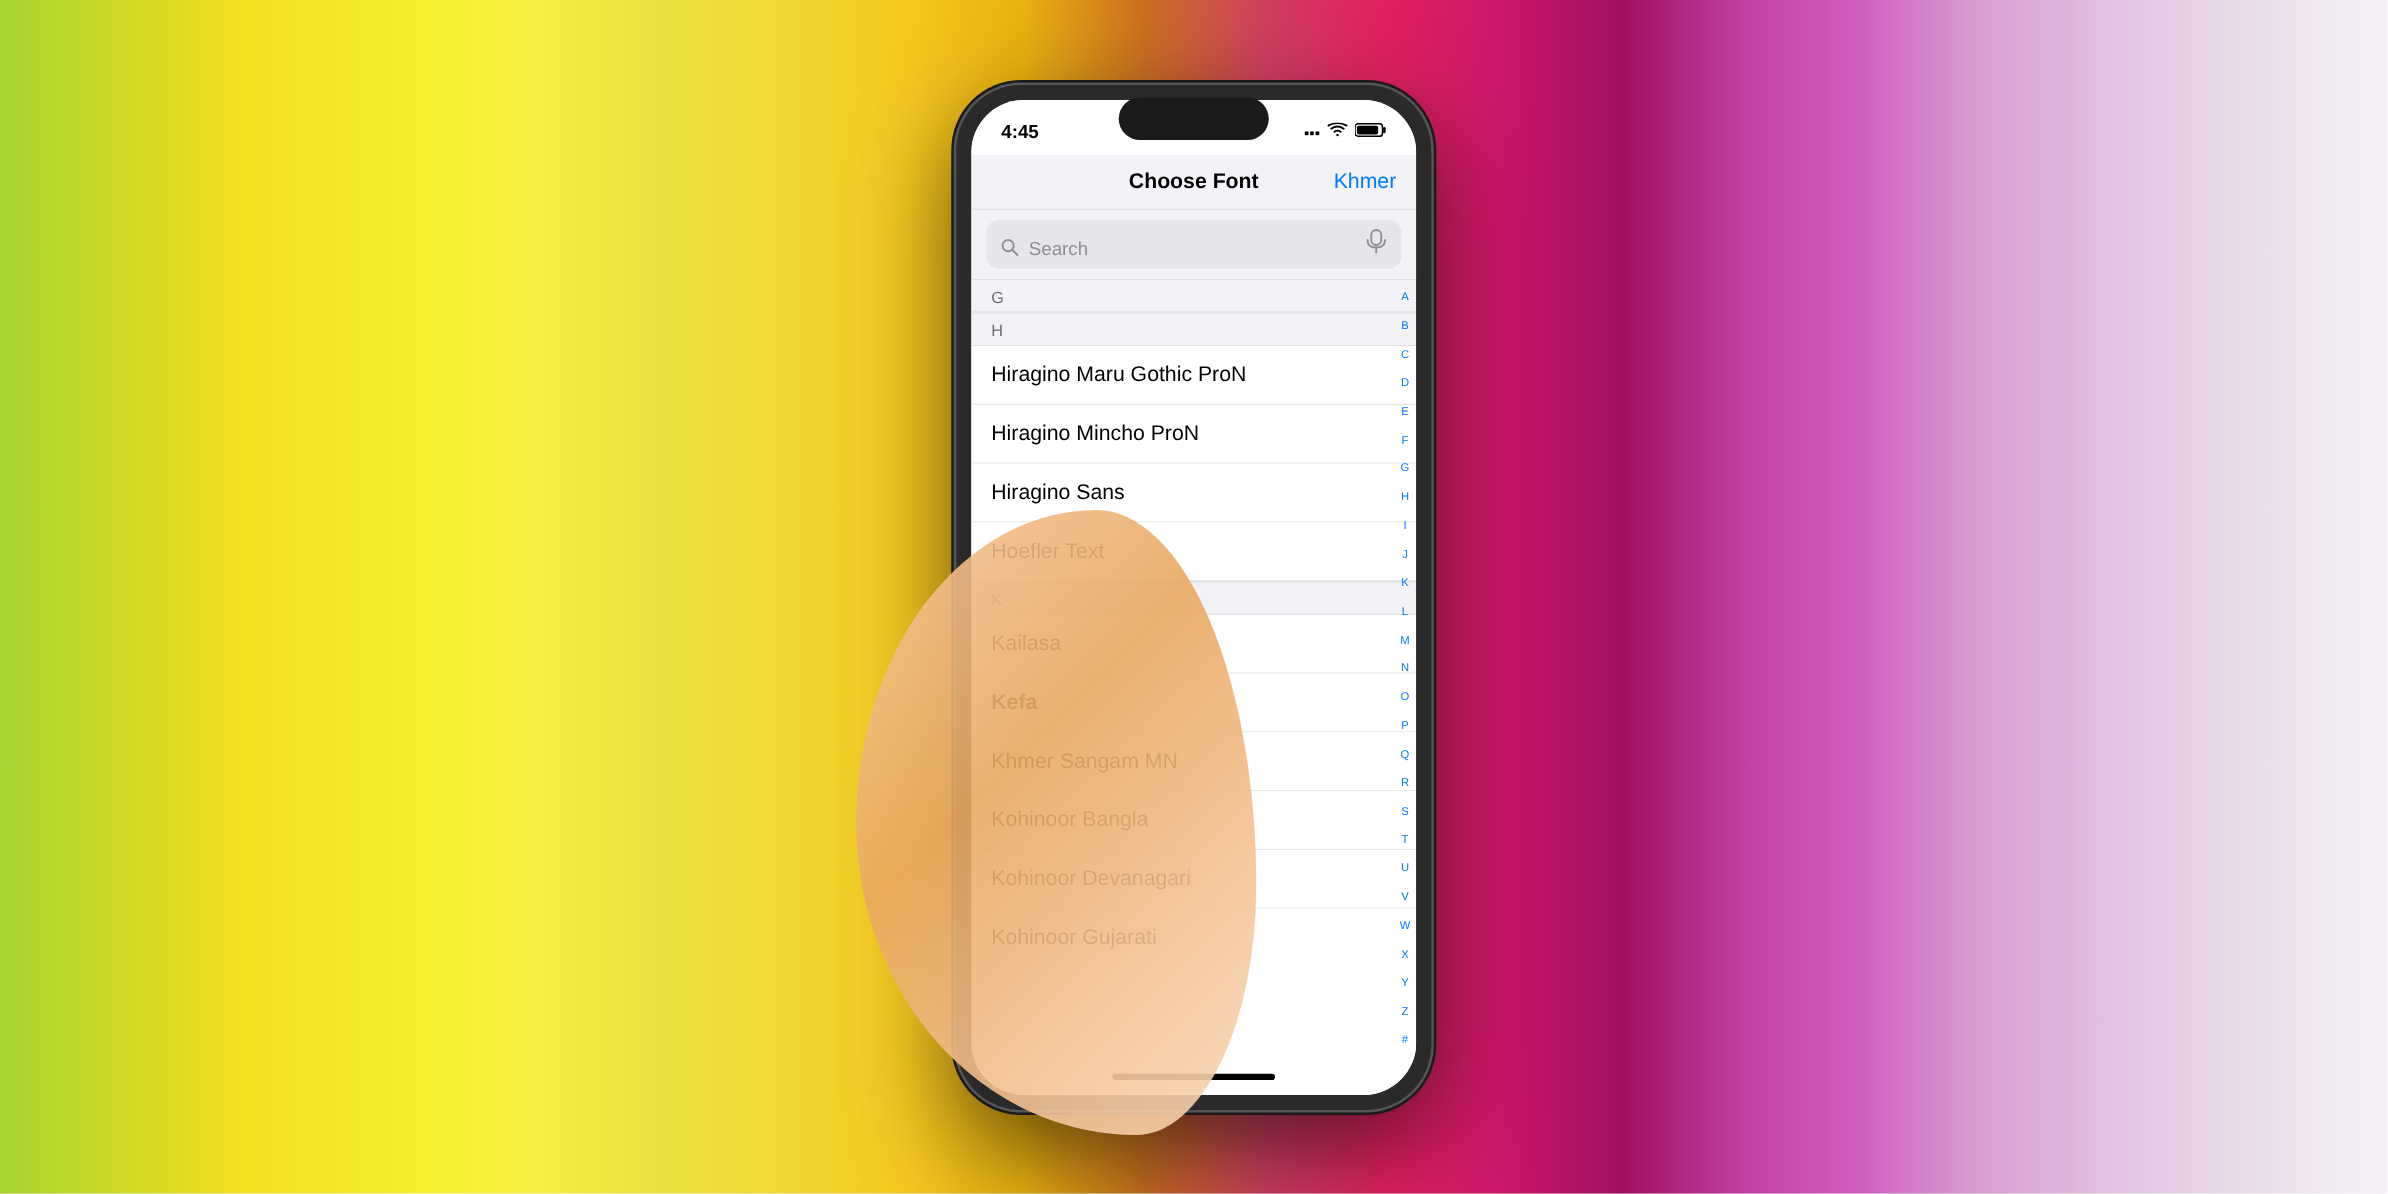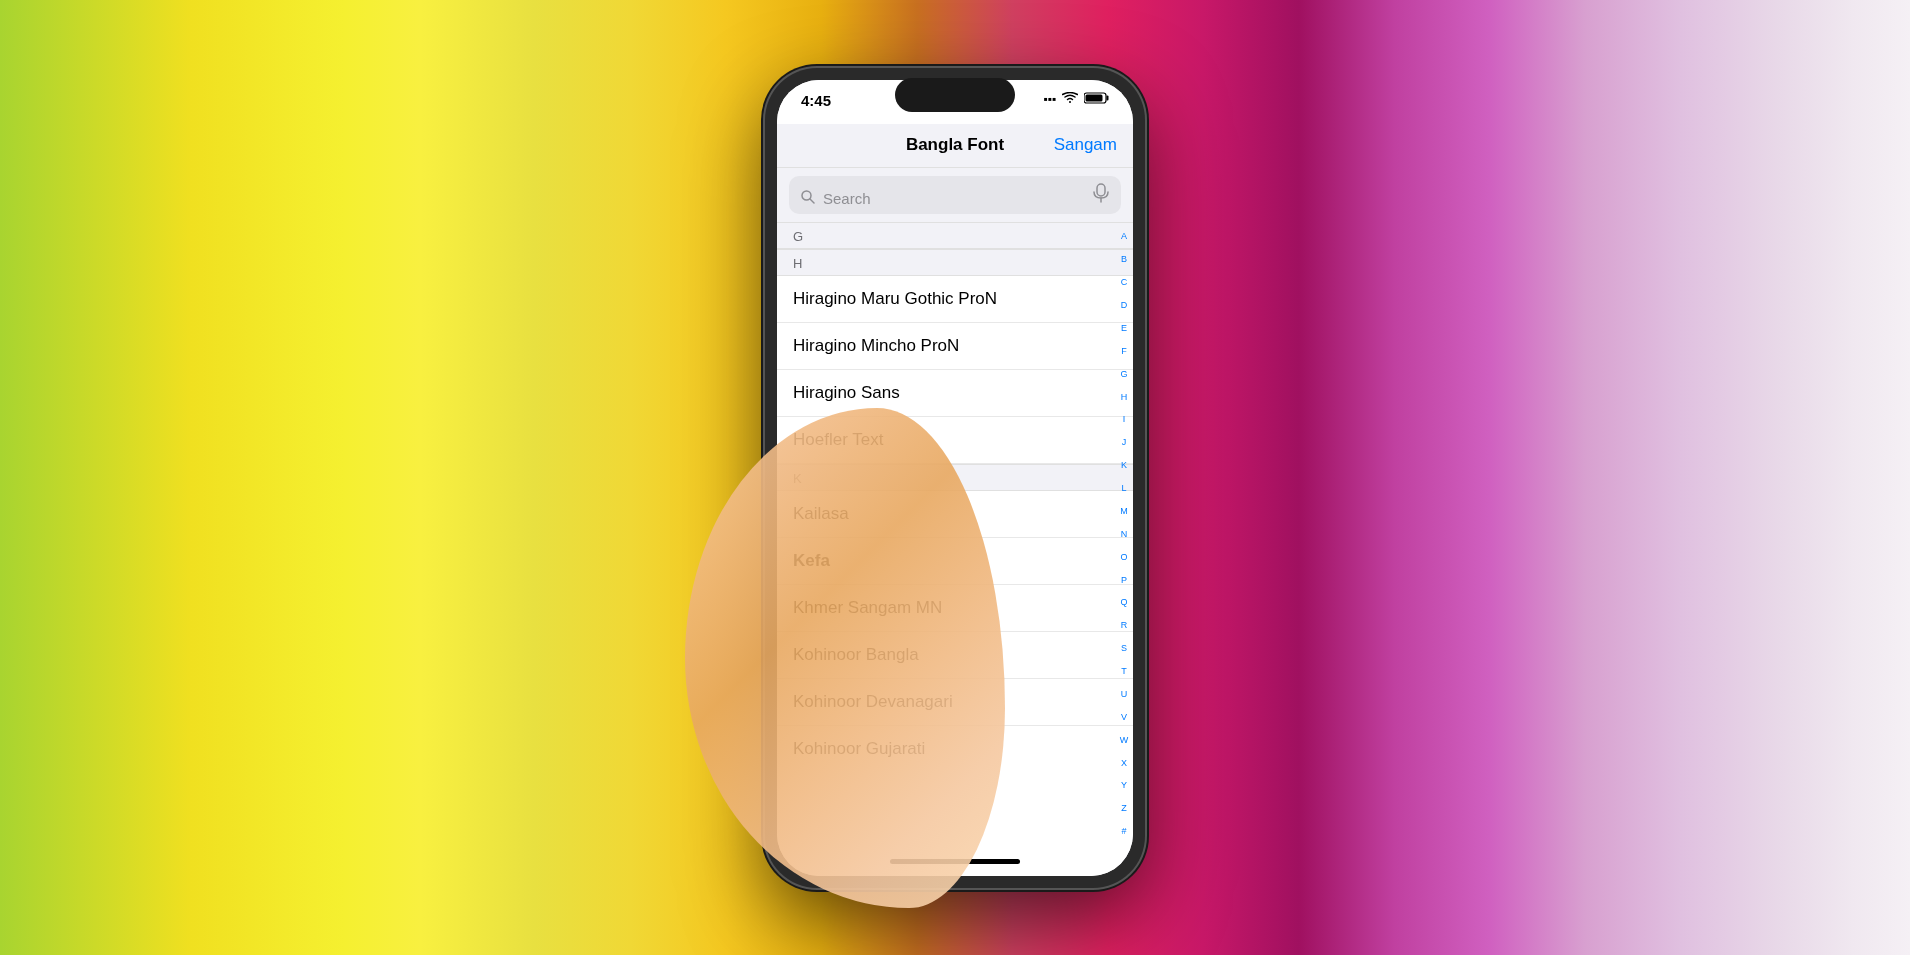--- a/index.html
+++ b/index.html
@@ -72,21 +72,21 @@
       bottom: 12px;
       background: #fff;
       border-radius: 42px;
       overflow: hidden;
     }
 
     
     .status-bar {
       display: flex;
       justify-content: space-between;
-      align-items: flex-start;
+      align-items: center;
       padding: 12px 24px 4px;
       background: #fff;
       height: 44px;
     }
 
     .status-time {
       font-size: 15px;
       font-weight: 600;
       color: #000;
     }
@@ -306,22 +306,22 @@
               <svg width="25" height="12" viewBox="0 0 25 12">
                 <rect x="0" y="1" width="22" height="10" rx="2.5" stroke="#000" stroke-width="1.2" fill="none"></rect>
                 <rect x="22.5" y="3.5" width="2" height="5" rx="1" fill="#000"></rect>
                 <rect x="1.5" y="2.5" width="17" height="7" rx="1.5" fill="#000"></rect>
               </svg>
             </span>
           </div>
         </div>
 
         <div class="nav-header">
-          <span class="nav-title">Bangla Font</span>
-          <span class="nav-cancel">Sangam</span>
+          <span class="nav-title">Choose Font</span>
+          <span class="nav-cancel">Khmer</span>
         </div>
 
         <div class="search-container">
           <div class="search-bar">
             <span class="search-icon">
               <svg width="14" height="14" viewBox="0 0 14 14">
                 <circle cx="5.5" cy="5.5" r="4.5" stroke="#8e8e93" stroke-width="1.5" fill="none"></circle>
                 <line x1="9" y1="9" x2="13" y2="13" stroke="#8e8e93" stroke-width="1.5" stroke-linecap="round"></line>
               </svg>
             </span>

